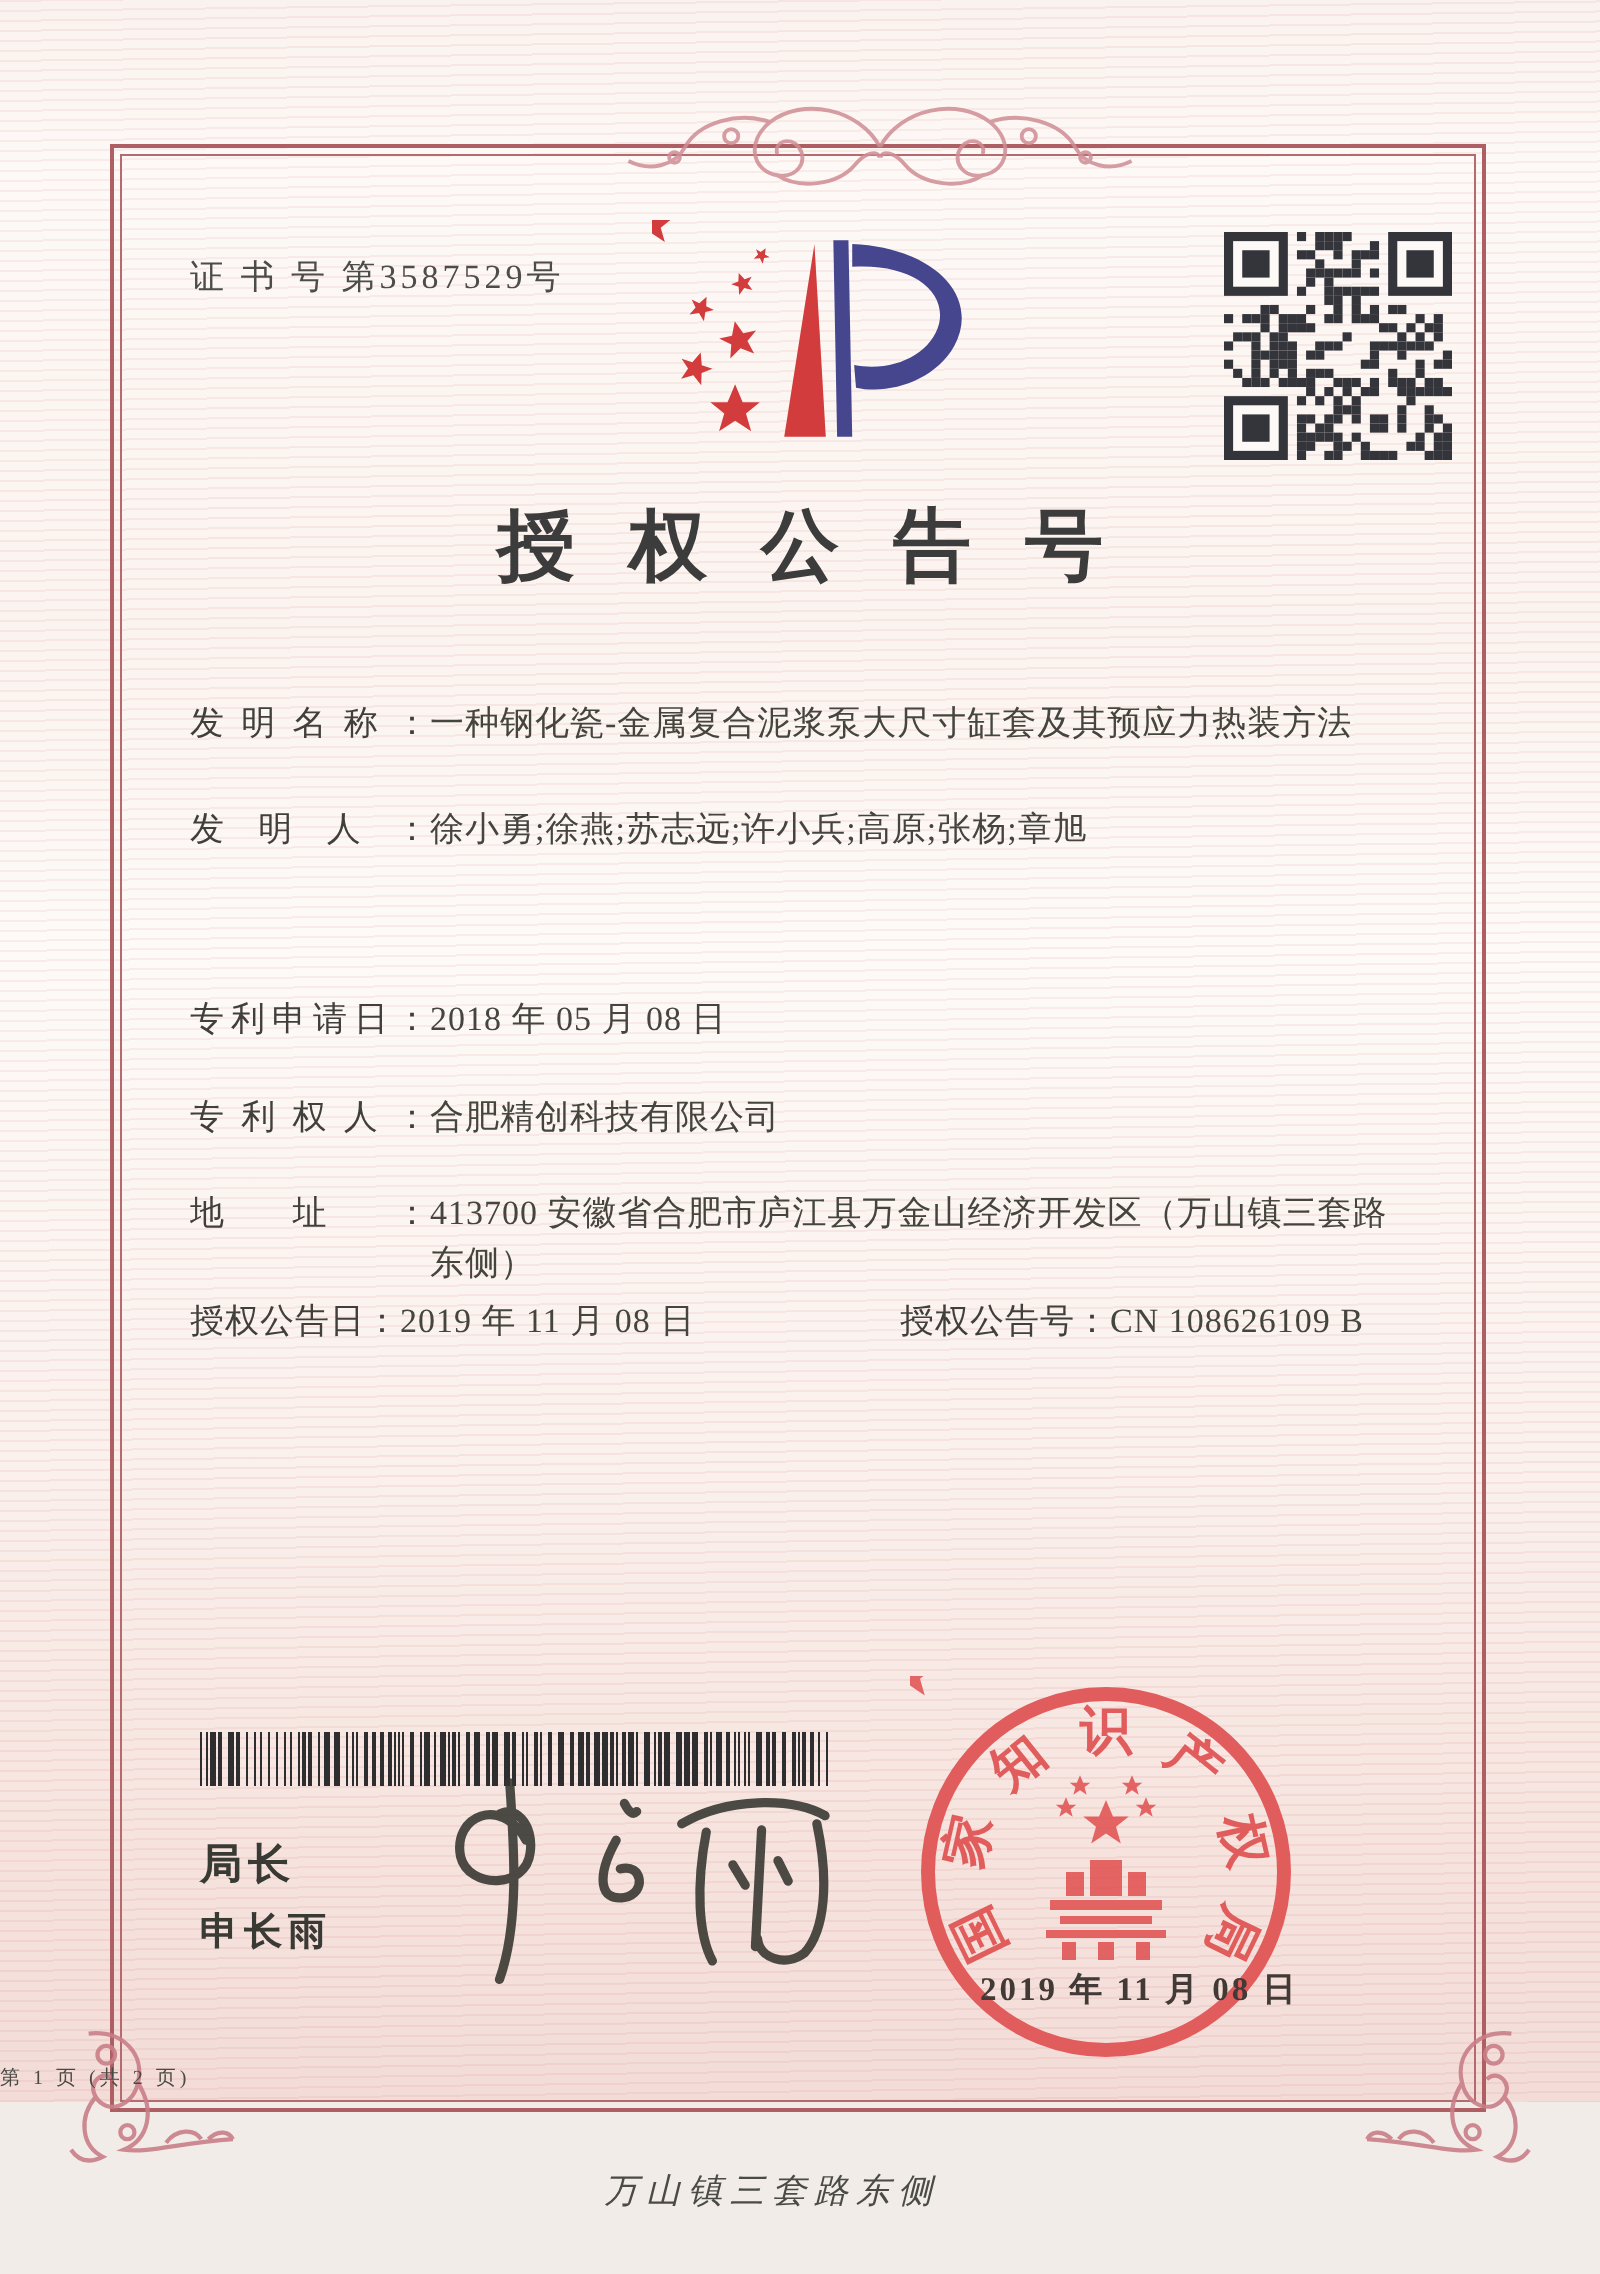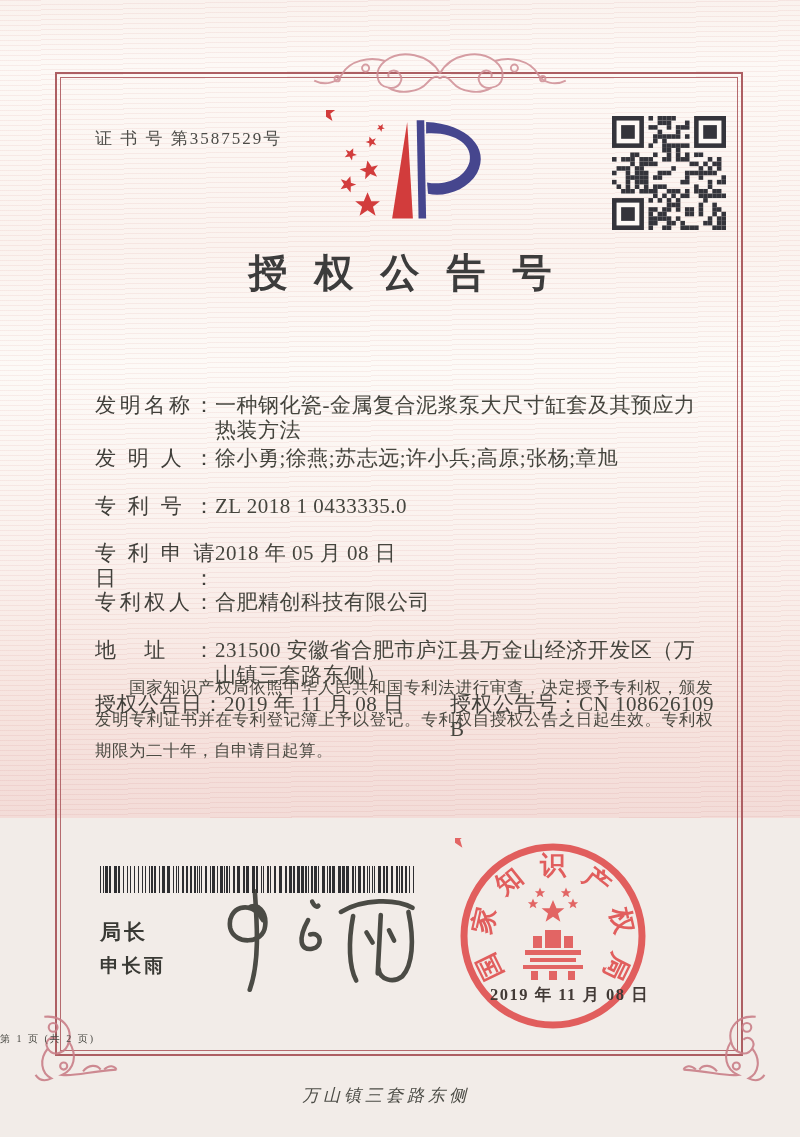--- a/index.html
+++ b/index.html
@@ -2,21 +2,21 @@
 <html><head>
 <meta charset="utf-8">
 <style>
   html,body{margin:0;padding:0;}
   body{
     width:800px;height:1137px;overflow:hidden;
     font-family:"Liberation Serif","DejaVu Serif",serif;
     background:#f2ece8;
   }
   .page{
-    position:relative;width:800px;height:818px;
+    position:relative;width:800px;height:1051px;
     background:linear-gradient(180deg,#faf2ee 0%,#fdf9f6 8%,#fbf3ef 30%,#fdfaf7 45%,#faf0ec 70%,#f6e3de 88%,#f3dcd8 100%);
   }
   
   .page::before{
     content:"";position:absolute;inset:0;pointer-events:none;
     background:repeating-linear-gradient(179.3deg,
       rgba(210,120,120,0.10) 0 1px, rgba(255,255,255,0) 1px 5px);
     mix-blend-mode:multiply;
   }
   .frame{
@@ -32,21 +32,21 @@
   }
   .logo{position:absolute;left:326px;top:110px;width:170px;height:128px;}
   .qr{position:absolute;left:612px;top:116px;width:114px;height:114px;}
   .title{
     position:absolute;left:0;top:246px;width:800px;
     text-align:center;font-size:39px;font-weight:700;color:#3c3c3c;
     letter-spacing:27px;text-indent:27px;
   }
   .field-row{
     position:absolute;left:95px;width:620px;
-    font-size:21px;color:#45453e;letter-spacing:0.5px;line-height:25px;margin-top:44px;
+    font-size:17px;color:#45453e;letter-spacing:0.5px;line-height:25px;
   }
   .flabel{
     display:inline-block;width:120px;vertical-align:top;
     text-align:justify;text-align-last:justify;color:#403f3a;
   }
   .fvalue{display:inline-block;vertical-align:top;max-width:495px;}
   .row-two-col .pair{display:inline-block;vertical-align:top;}
   .row-two-col .pair2{position:absolute;left:355px;top:0;}
   .pair .flabel2{display:inline-block;color:#403f3a;}
   .paras{
@@ -364,43 +364,39 @@
     </svg>
 
   <div class="title">授权公告号</div>
 
   <div class="field-row" style="top:349px">
     <span class="flabel">发明名称：</span><span class="fvalue">一种钢化瓷-金属复合泥浆泵大尺寸缸套及其预应力热装方法</span>
   </div>
   <div class="field-row" style="top:402px">
     <span class="flabel">发明人：</span><span class="fvalue">徐小勇;徐燕;苏志远;许小兵;高原;张杨;章旭</span>
   </div>
-  <div class="field-row" style="top:450px">
-    <span class="flabel">专利号：</span><span class="fvalue">ZL 2018 1 0433335.0</span>
-  </div>
   <div class="field-row" style="top:497px">
     <span class="flabel">专利申请日：</span><span class="fvalue">2018 年 05 月 08 日</span>
   </div>
   <div class="field-row" style="top:546px">
     <span class="flabel">专利权人：</span><span class="fvalue">合肥精创科技有限公司</span>
   </div>
   <div class="field-row" style="top:594px">
-    <span class="flabel">地址：</span><span class="fvalue" style="width:495px">231500 安徽省合肥市庐江县万金山经济开发区（万山镇三套路东侧）</span>
+    <span class="flabel">地址：</span><span class="fvalue" style="width:495px">413700 安徽省合肥市庐江县万金山经济开发区（万山镇三套路东侧）</span>
   </div>
   <div class="field-row row-two-col" style="top:648px">
     <span class="pair">
       <span class="flabel2">授权公告日：</span><span>2019 年 11 月 08 日</span>
     </span>
     <span class="pair pair2">
       <span class="flabel2">授权公告号：</span><span>CN 108626109 B</span>
     </span>
   </div>
 
   <div class="paras">
-    <p>国家知识产权局依照中华人民共和国专利法进行审查，决定授予专利权，颁发发明专利证书并在专利登记簿上予以登记。专利权自授权公告之日起生效。专利权期限为二十年，自申请日起算。</p>
   </div>
 
   <svg class="barcode" id="barcode-svg" viewBox="0 0 318 27" preserveAspectRatio="none">
       <rect x="0" y="0" width="1" height="27" fill="#2e2e31"></rect>
       <rect x="3" y="0" width="1" height="27" fill="#2e2e31"></rect>
       <rect x="5" y="0" width="3" height="27" fill="#2e2e31"></rect>
       <rect x="9" y="0" width="2" height="27" fill="#2e2e31"></rect>
       <rect x="14" y="0" width="3" height="27" fill="#2e2e31"></rect>
       <rect x="18" y="0" width="2" height="27" fill="#2e2e31"></rect>
       <rect x="23" y="0" width="1" height="27" fill="#2e2e31"></rect>

